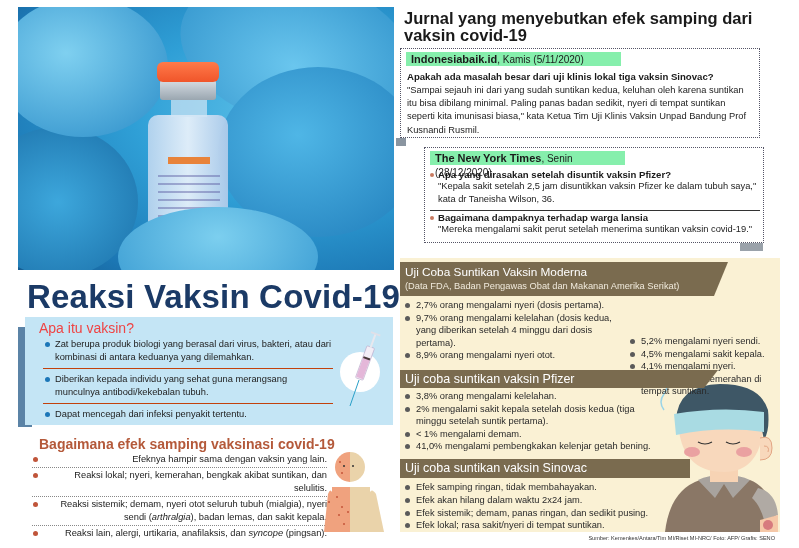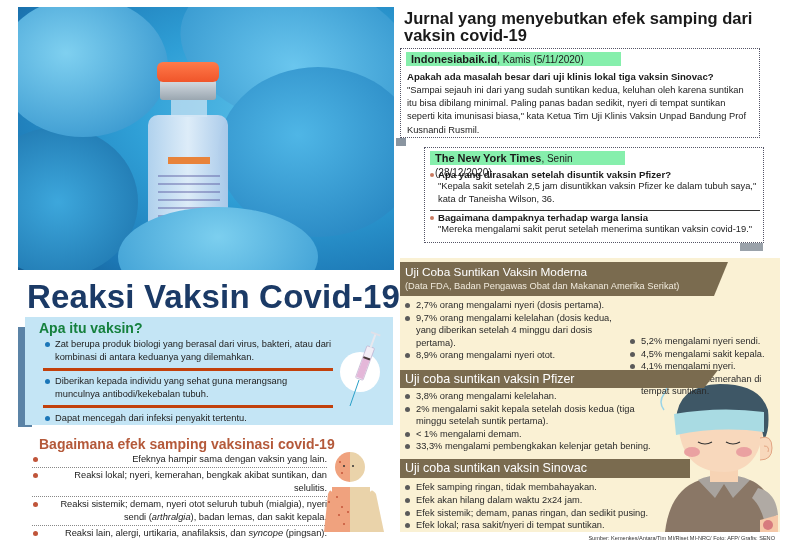--- a/index.html
+++ b/index.html
@@ -23,23 +23,23 @@
   .vial-label-strip { position: absolute; left: 150px; top: 150px; width: 42px; height: 7px; background: #e8833a; }
   .vial-lines { position: absolute; left: 140px; top: 162px; width: 62px; height: 50px;
     background: repeating-linear-gradient(#ffffff00 0 6px, rgba(90,90,160,0.45) 6px 8px); }
 
   
   .main-title { position: absolute; left: 27px; top: 278px; font-size: 33px; font-weight: bold; color: #1b3a66; letter-spacing: 0.2px; }
 
   
   .vaksin-shadow { position: absolute; left: 18px; top: 327px; width: 14px; height: 100px; background: #5b83a6; }
   .vaksin-box { position: absolute; left: 25px; top: 317px; width: 368px; height: 108px; background: #c4e5f5; }
-  .vaksin-title { position: absolute; left: 39px; top: 320px; font-size: 14px; font-weight: bold; color: #15803d; }
+  .vaksin-title { position: absolute; left: 39px; top: 320px; font-size: 14px; font-weight: normal; color: #ef4444; }
   .vaksin-list { position: absolute; left: 43px; top: 338px; width: 290px; list-style: none; font-size: 9.3px; line-height: 13px; color: #222; }
-  .vaksin-list li { position: relative; padding-left: 12px; padding-bottom: 4px; margin-bottom: 4px; border-bottom: 3px solid #c2410c; }
+  .vaksin-list li { position: relative; padding-left: 12px; padding-bottom: 4px; margin-bottom: 4px; border-bottom: 1px solid #c2410c; }
   .vaksin-list li:last-child { border-bottom: none; }
   .vaksin-list li::before { content: ""; position: absolute; left: 2px; top: 4px; width: 5px; height: 5px; border-radius: 50%; background: #1b76b8; }
   .syringe-circle { position: absolute; left: 340px; top: 352px; width: 40px; height: 40px; border-radius: 50%; background: #ffffff; }
   .syringe { position: absolute; left: 345px; top: 328px; width: 40px; height: 80px; }
 
   
   .efek-title { position: absolute; left: 39px; top: 436px; font-size: 14px; font-weight: bold; color: #b4593a; }
   .efek-list { position: absolute; left: 32px; top: 453px; width: 295px; list-style: none; font-size: 9.3px; line-height: 13px; color: #222; text-align: right; }
   .efek-list li { position: relative; padding-left: 10px; padding-bottom: 1px; margin-bottom: 1px; border-bottom: 1px dotted #888; }
   .efek-list li:last-child { border-bottom: none; }
@@ -216,21 +216,21 @@
   <li>2% mengalami kemerahan di tempat suntikan.</li>
 </ul>
 
 <div class="uji-bar bar-pfizer">
   <div class="uji-bar-title">Uji coba suntikan vaksin Pfizer</div>
 </div>
 <ul class="uji-list pfizer-list">
   <li>3,8% orang mengalami kelelahan.</li>
   <li>2% mengalami sakit kepala setelah dosis kedua (tiga minggu setelah suntik pertama).</li>
   <li>&lt; 1% mengalami demam.</li>
-  <li>33,3% mengalami pembengkakan kelenjar getah bening.</li>
+  <li>41,0% mengalami pembengkakan kelenjar getah bening.</li>
 </ul>
 
 <div class="uji-bar bar-sinovac">
   <div class="uji-bar-title">Uji coba suntikan vaksin Sinovac</div>
 </div>
 <ul class="uji-list sinovac-list">
   <li>Efek samping ringan, tidak membahayakan.</li>
   <li>Efek akan hilang dalam waktu 2x24 jam.</li>
   <li>Efek sistemik; demam, panas ringan, dan sedikit pusing.</li>
   <li>Efek lokal; rasa sakit/nyeri di tempat suntikan.</li>

